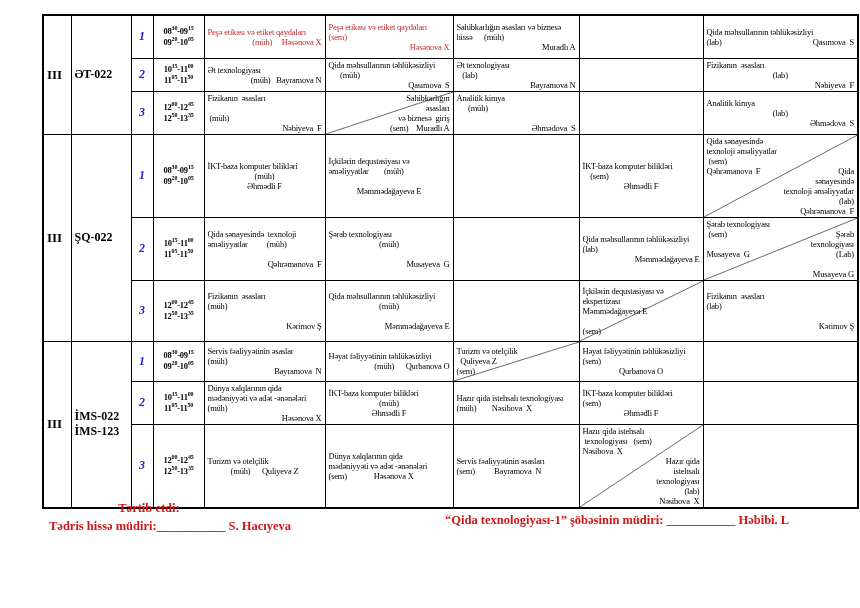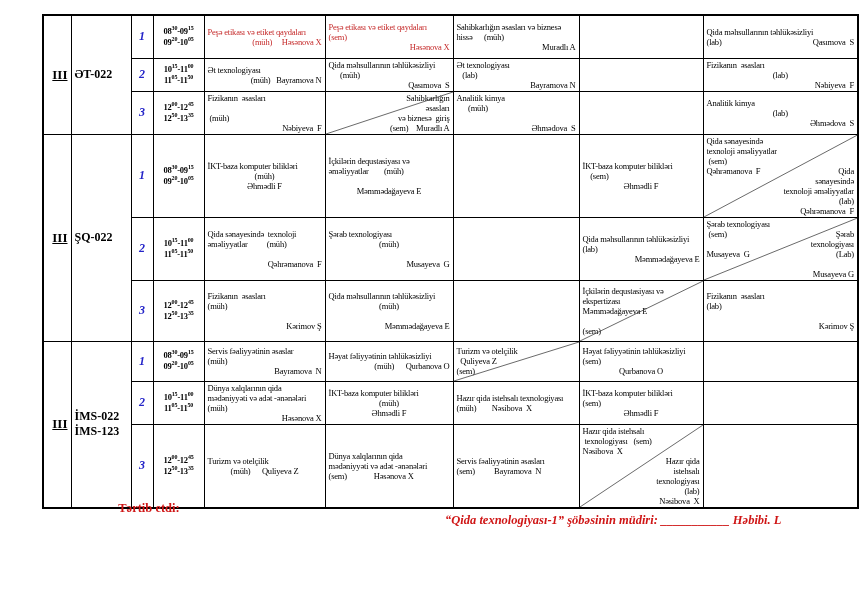--- a/index.html
+++ b/index.html
@@ -16,21 +16,21 @@
     border:2px solid #000;
   }
   #tt td{
     border:1px solid #000;
     padding:1px 3px;
     overflow:hidden;
     vertical-align:middle;
   }
   tr.block-top td{border-top-width:2px;margin-left:13px;}
   td.bl2{border-left-width:2px;}
-  td.roman{font-weight:bold;font-size:13px;text-align:right;text-decoration:underline;}
+  td.roman{font-weight:bold;font-size:13px;text-align:left;}
   td.group{font-weight:bold;font-size:12px;text-align:left;white-space:pre-line;line-height:15px;}
   td.period{
     color:#2424c8;font-weight:bold;font-style:italic;
     font-size:12px;text-align:center;border-left-width:2px;
   }
   td.time{
     font-weight:bold;font-size:8.5px;text-align:center;
     vertical-align:top;padding-top:3px;line-height:11px;letter-spacing:-0.2px;
   }
   td.time sup{font-size:6px;line-height:0;}
@@ -48,21 +48,21 @@
   .diag svg{display:block;width:100%;height:100%;}
   .footer-left{
     position:absolute;left:49px;top:499px;width:255px;
     color:#cf1616;font-weight:bold;font-size:12.5px;line-height:18px;
   }
   .f-title{text-align:center;padding-right:55px;}
   .footer-right{
     position:absolute;left:435px;top:509px;width:405px;
     color:#cf1616;font-weight:bold;font-size:12.5px;line-height:23px;
   }
-  .fr1{padding-left:10px;font-style:italic;}
+  .fr1{padding-left:10px;}
 </style>
 </head>
 <body>
 
 <div id="sheet">
 
   <table id="tt">
     <colgroup>
       <col style="width:28px">
         <col style="width:60px">
@@ -353,19 +353,20 @@
             <div class="line a-r">(lab)</div>
             <div class="line a-r">Nəsibova  X</div>
           </td>
           <td class="cls bl2"></td>
         </tr>
       </tbody>
   </table>
 
   <div class="footer-left">
     <div class="f-title">Tərtib etdi:</div>
+    <div class="f-line">Tədris hissə müdiri:___________ S. Hacıyeva</div>
   </div>
 
   <div class="footer-right">
     <div class="f-line fr1">“Qida texnologiyası-1” şöbəsinin müdiri: ___________ Həbibi. L</div>
   </div>
 
 </div>
 
 </body></html>

